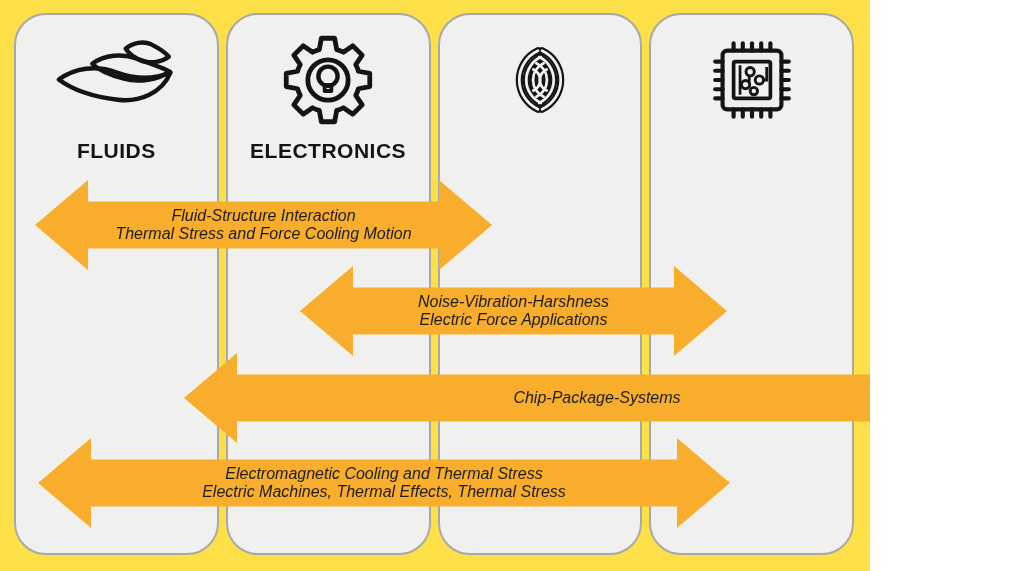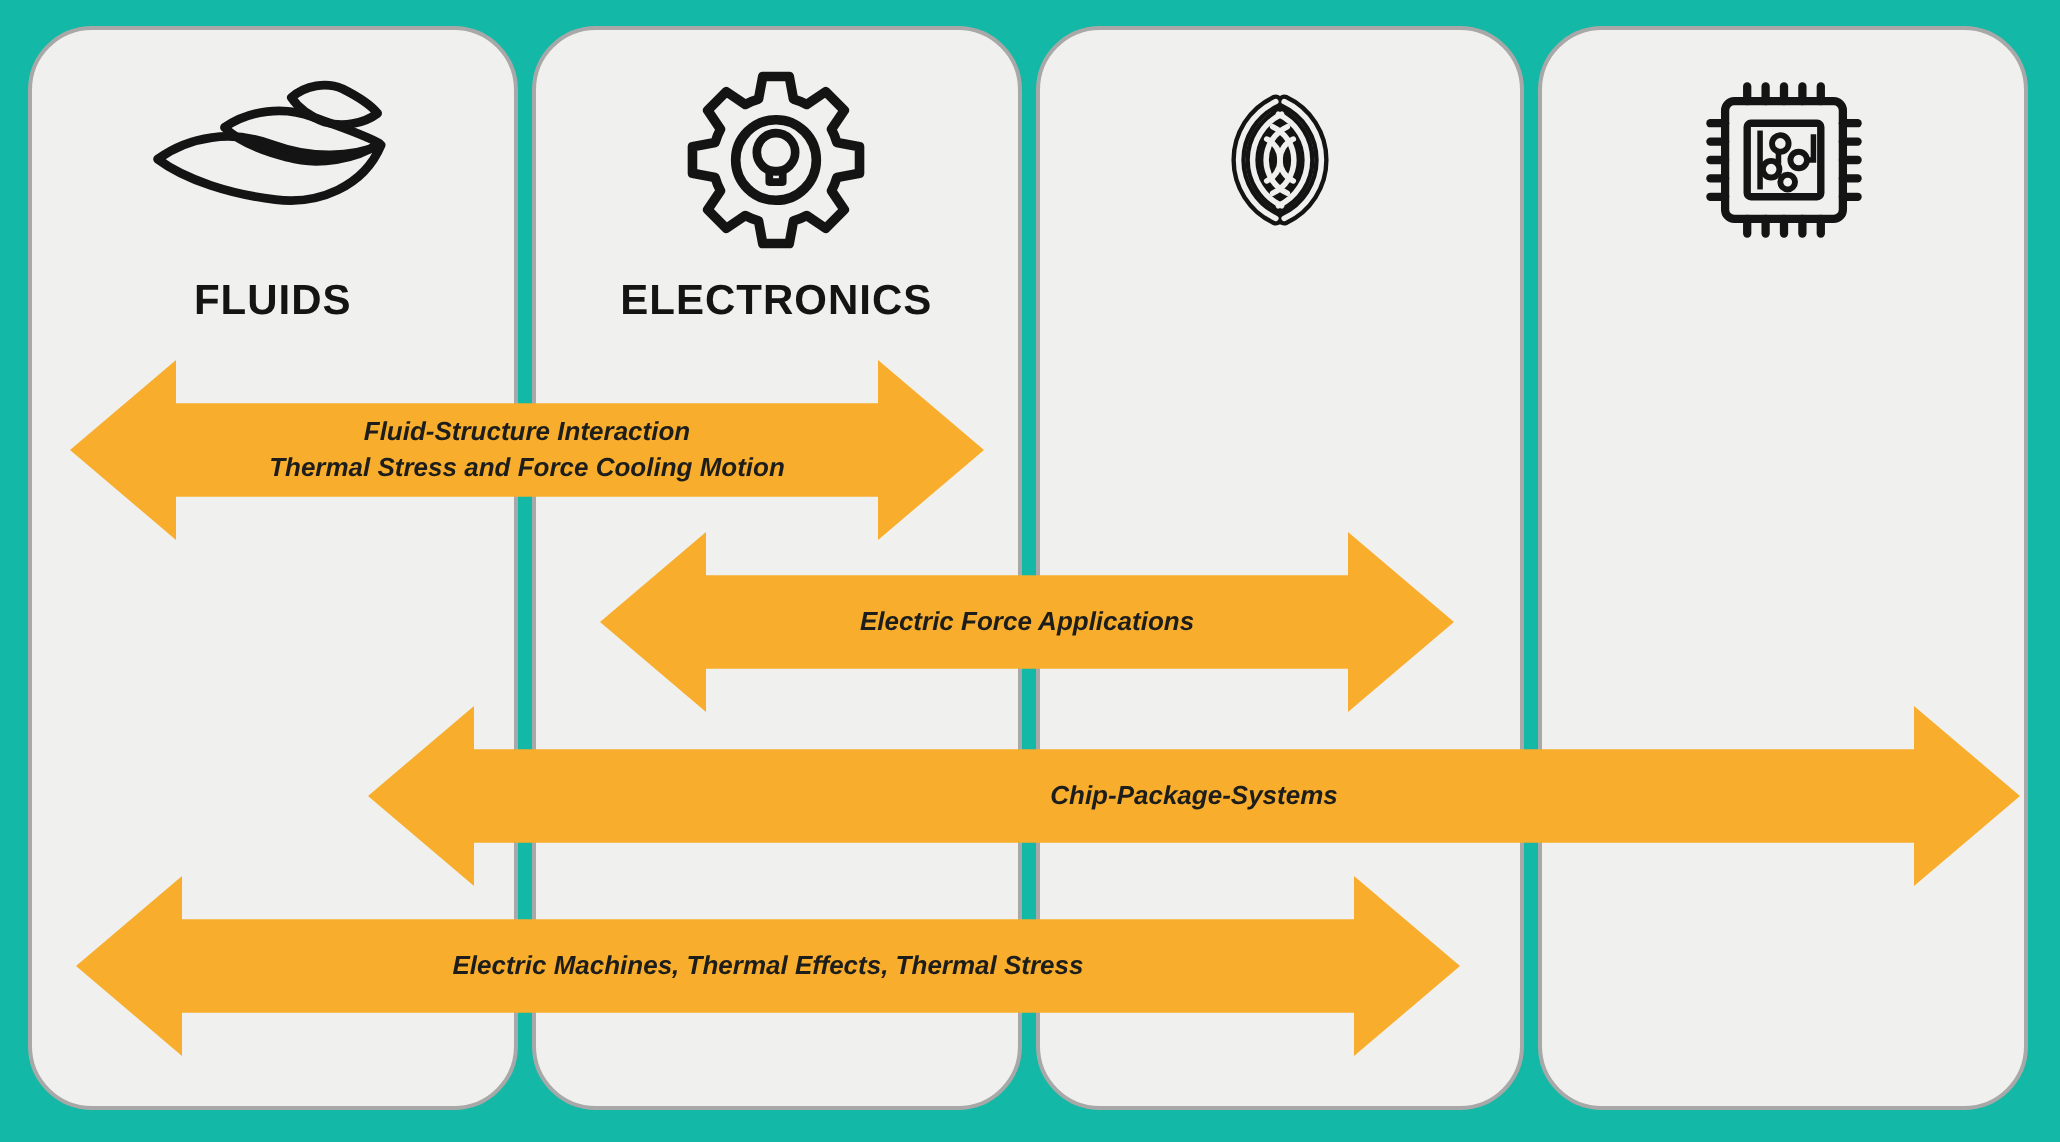--- a/index.html
+++ b/index.html
@@ -1,17 +1,17 @@
 <!DOCTYPE html>
 <html><head>
 <meta charset="utf-8">
 <style>
   html,body{margin:0;padding:0;background:#ffffff;}
   #stage{
-    position:relative;width:1030px;height:571px;background:#14b8a6;
+    position:relative;width:870px;height:571px;background:#fde047;
     font-family:"Liberation Sans",sans-serif;overflow:hidden;
   }
   
   .panels{
     position:absolute;left:14px;top:13px;right:16px;bottom:16px;
     display:grid;grid-template-columns:repeat(4,1fr);gap:7px;
   }
   .panel{
     background:#f0f0ef;border:2px solid #a8a8a8;border-radius:32px;
     display:flex;flex-direction:column;align-items:center;padding-top:14px;
@@ -24,21 +24,21 @@
   }
   
   .arrow{
     position:absolute;height:90px;background:#f8ae2c;
     clip-path:polygon(0% 50%,53px 0%,53px 24%,calc(100% - 53px) 24%,
       calc(100% - 53px) 0%,100% 50%,calc(100% - 53px) 100%,
       calc(100% - 53px) 76%,53px 76%,53px 100%);
     display:flex;flex-direction:column;align-items:center;justify-content:center;
   }
   .arrow .l1,.arrow .l2{
-    font-size:13px;line-height:18px;font-style:italic;font-weight:700;
+    font-size:16px;line-height:18px;font-style:italic;font-weight:400;
     color:#1d1d1b;text-align:center;white-space:nowrap;
   }
   #arrow-1{left:35px;top:180px;width:457px;}
   #arrow-2{left:300px;top:266px;width:427px;}
   #arrow-3{left:184px;top:353px;width:826px;}
   #arrow-4{left:38px;top:438px;width:692px;}
   svg{display:block;}
 </style>
 </head>
 <body>
@@ -139,24 +139,26 @@
       </div>
     </div>
   </div>
 
   <div class="arrow" id="arrow-1">
     <div class="l1">Fluid-Structure Interaction</div>
     <div class="l2">Thermal Stress and Force Cooling Motion</div>
   </div>
 
   <div class="arrow" id="arrow-2">
+    <div class="l1">Noise-Vibration-Harshness</div>
     <div class="l2">Electric Force Applications</div>
   </div>
 
   <div class="arrow" id="arrow-3">
     <div class="l1">Chip-Package-Systems</div>
   </div>
 
   <div class="arrow" id="arrow-4">
+    <div class="l1">Electromagnetic Cooling and Thermal Stress</div>
     <div class="l2">Electric Machines, Thermal Effects, Thermal Stress</div>
   </div>
 
 </div>
 
 </body></html>

